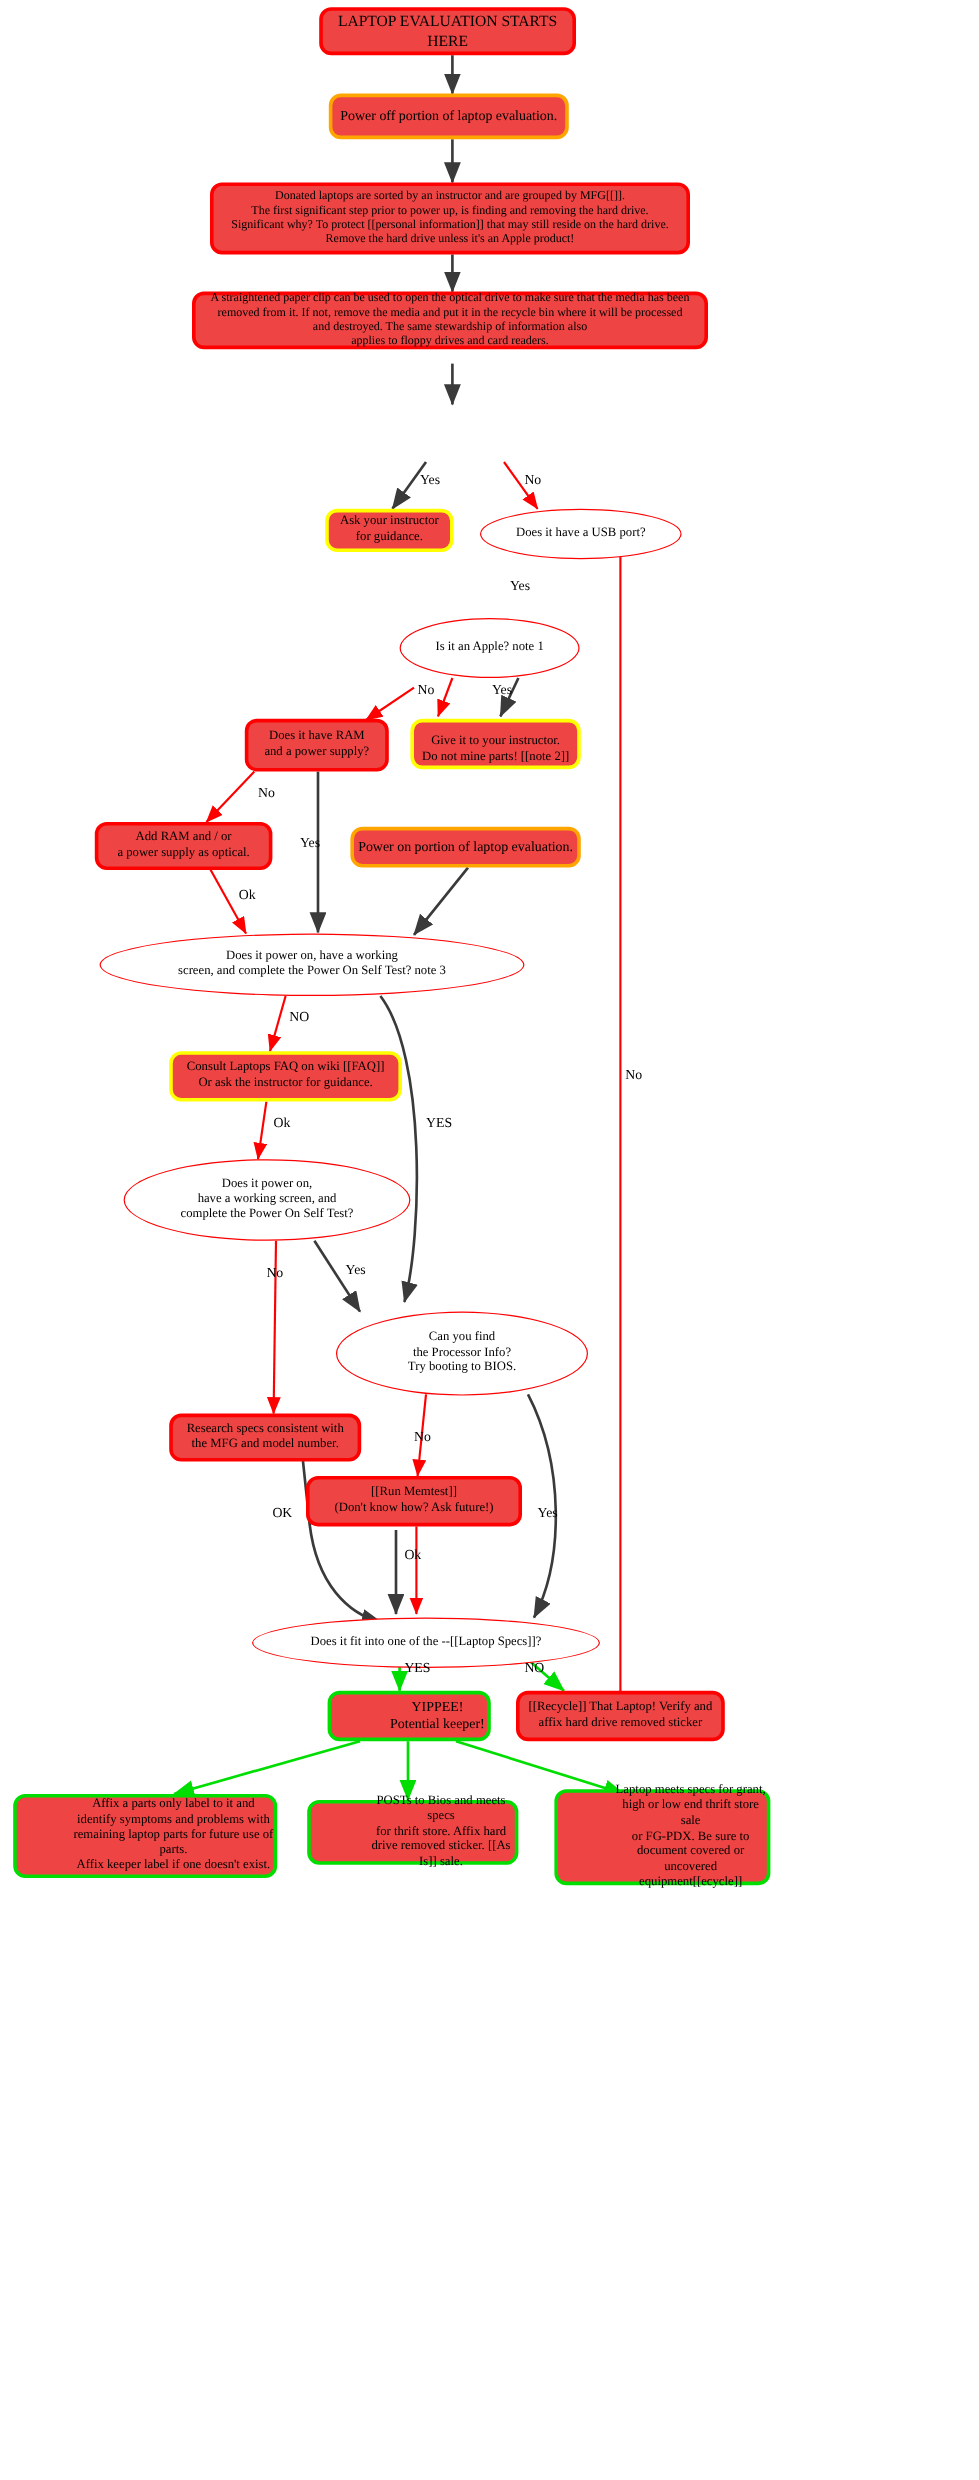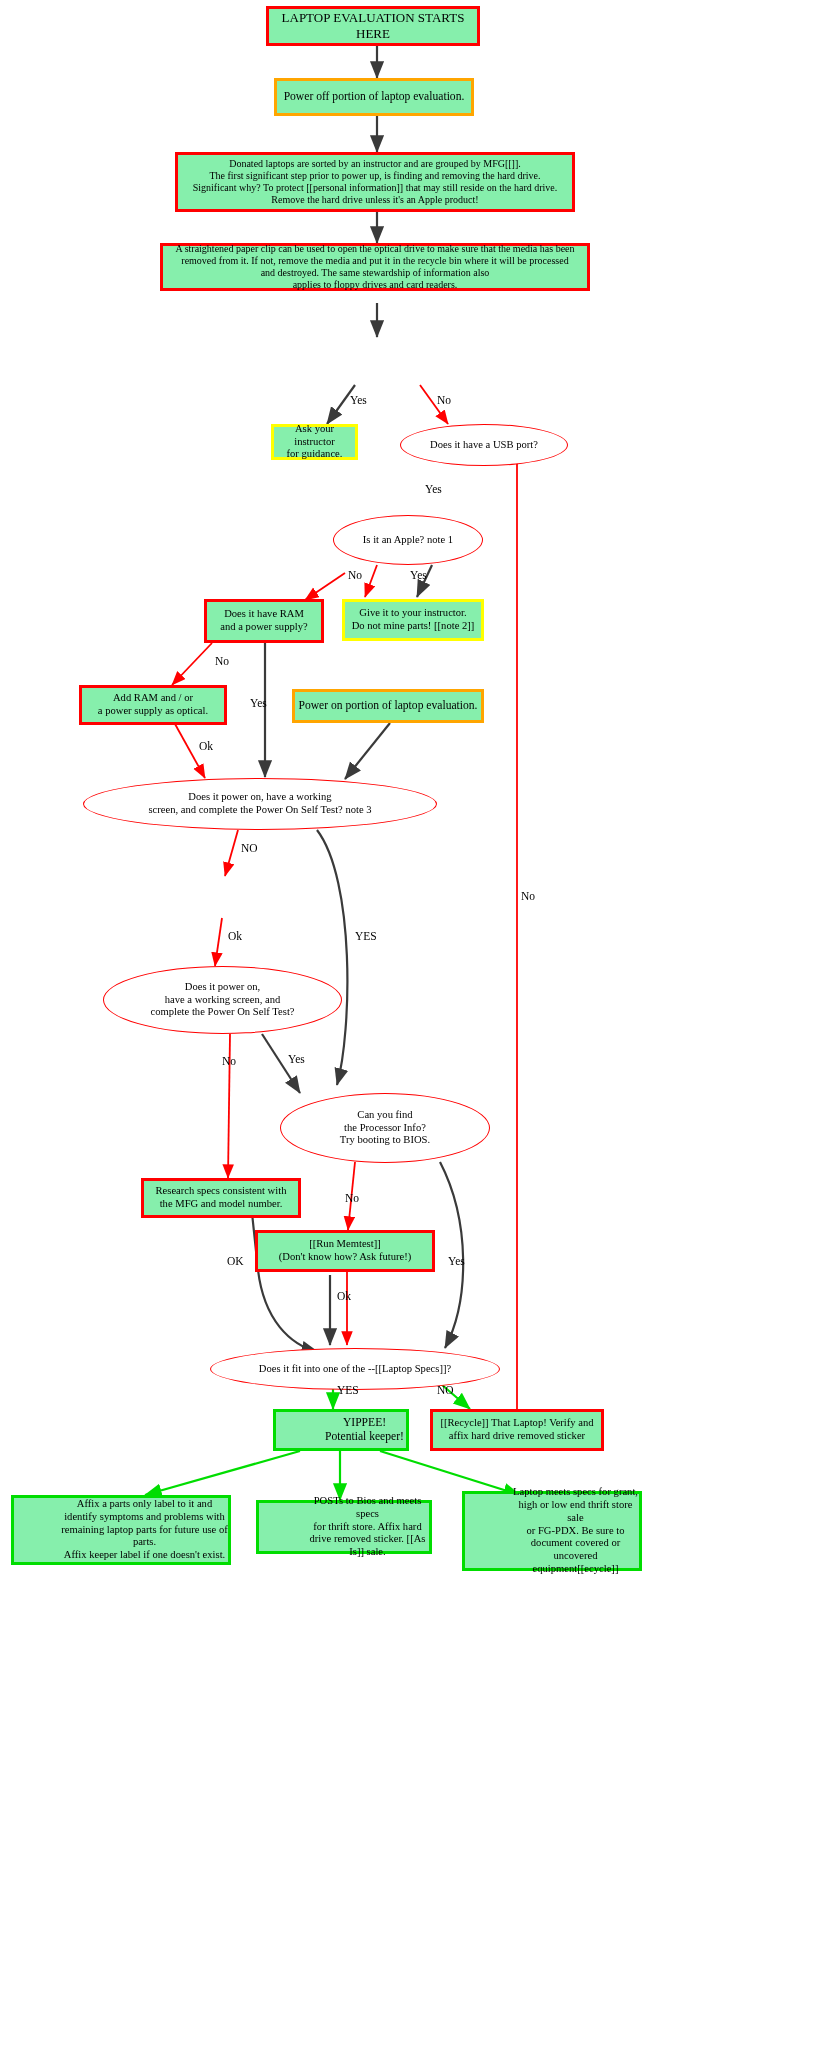--- a/index.html
+++ b/index.html
@@ -25,24 +25,25 @@
     height: 2067px;
     pointer-events: none;
   }
   .node {
     position: absolute;
     box-sizing: border-box;
     display: flex;
     align-items: center;
     justify-content: center;
     text-align: center;
-    background: #86efac;
+    background: #ef4444;
     color: #000000;
     line-height: 1.22;
     white-space: pre-line;
+    border-radius: 10px;
   }
   .box {
     border-style: solid;
   }
   .b-red    { border: 3px solid #ff0000; }
   .b-orange { border: 3px solid #ffa500; }
   .b-yellow { border: 3px solid #ffff00; }
   .b-green  { border: 3px solid #00dd00; padding-left: 47px; }
   .ellipse {
     border: 1.6px solid #ff0000;
@@ -136,21 +137,21 @@
   <div class="node box b-red fs10" style="left:160px; top:243px; width:430px; height:48px;">
     <span>A straightened paper clip can be used to open the optical drive to make sure that the media has been
 removed from it. If not, remove the media and put it in the recycle bin where it will be processed
 and destroyed. The same stewardship of information also
 applies to floppy drives and card readers.</span>
   </div>
 
   <div class="elabel" style="left:350px; top:394px;">Yes</div>
   <div class="elabel" style="left:437px; top:394px;">No</div>
 
-  <div class="node box b-yellow fs11" style="left:271px; top:424px; width:87px; height:36px;">
+  <div class="node box b-yellow fs11" style="left:271px; top:424px; width:107px; height:36px;">
     <span>Ask your instructor
 for guidance.</span>
   </div>
 
   <div class="node ellipse fs11" style="left:400px; top:424px; width:168px; height:42px;">
     <span>Does it have a USB port?</span>
   </div>
   <div class="elabel" style="left:425px; top:483px;">Yes</div>
   <div class="elabel" style="left:521px; top:890px;">No</div>
 
@@ -160,21 +161,21 @@
   <div class="elabel" style="left:348px; top:569px;">No</div>
   <div class="elabel" style="left:410px; top:569px;">Yes</div>
 
   <div class="node box b-red fs11" style="left:204px; top:599px; width:120px; height:44px;">
     <span>Does it have RAM
 and a power supply?</span>
   </div>
   <div class="elabel" style="left:215px; top:655px;">No</div>
   <div class="elabel" style="left:250px; top:697px;">Yes</div>
 
-  <div class="node box b-yellow fs11" style="left:342px; top:599px; width:142px; height:42px;">
+  <div class="node box b-yellow fs11" style="left:342px; top:599px; width:142px; height:42px;align-items:flex-end;">
     <span>Give it to your instructor.
 Do not mine parts! [[note 2]]</span>
   </div>
 
   <div class="node box b-red fs11" style="left:79px; top:685px; width:148px; height:40px;">
     <span>Add RAM and / or
 a power supply as optical.</span>
   </div>
   <div class="elabel" style="left:199px; top:740px;">Ok</div>
 
@@ -182,20 +183,24 @@
     <span>Power on portion of laptop evaluation.</span>
   </div>
 
   <div class="node ellipse fs11" style="left:83px; top:778px; width:354px; height:52px;">
     <span>Does it power on, have a working
 screen, and complete the Power On Self Test? note 3</span>
   </div>
   <div class="elabel" style="left:241px; top:842px;">NO</div>
   <div class="elabel" style="left:355px; top:930px;">YES</div>
 
+  <div class="node box b-yellow fs11" style="left:141px; top:876px; width:194px; height:42px;">
+    <span>Consult Laptops FAQ on wiki [[FAQ]]
+Or ask the instructor for guidance.</span>
+  </div>
   <div class="elabel" style="left:228px; top:930px;">Ok</div>
 
   <div class="node ellipse fs11" style="left:103px; top:966px; width:239px; height:68px;">
     <span>Does it power on,
 have a working screen, and
 complete the Power On Self Test?</span>
   </div>
   <div class="elabel" style="left:222px; top:1055px;">No</div>
   <div class="elabel" style="left:288px; top:1053px;">Yes</div>
 

